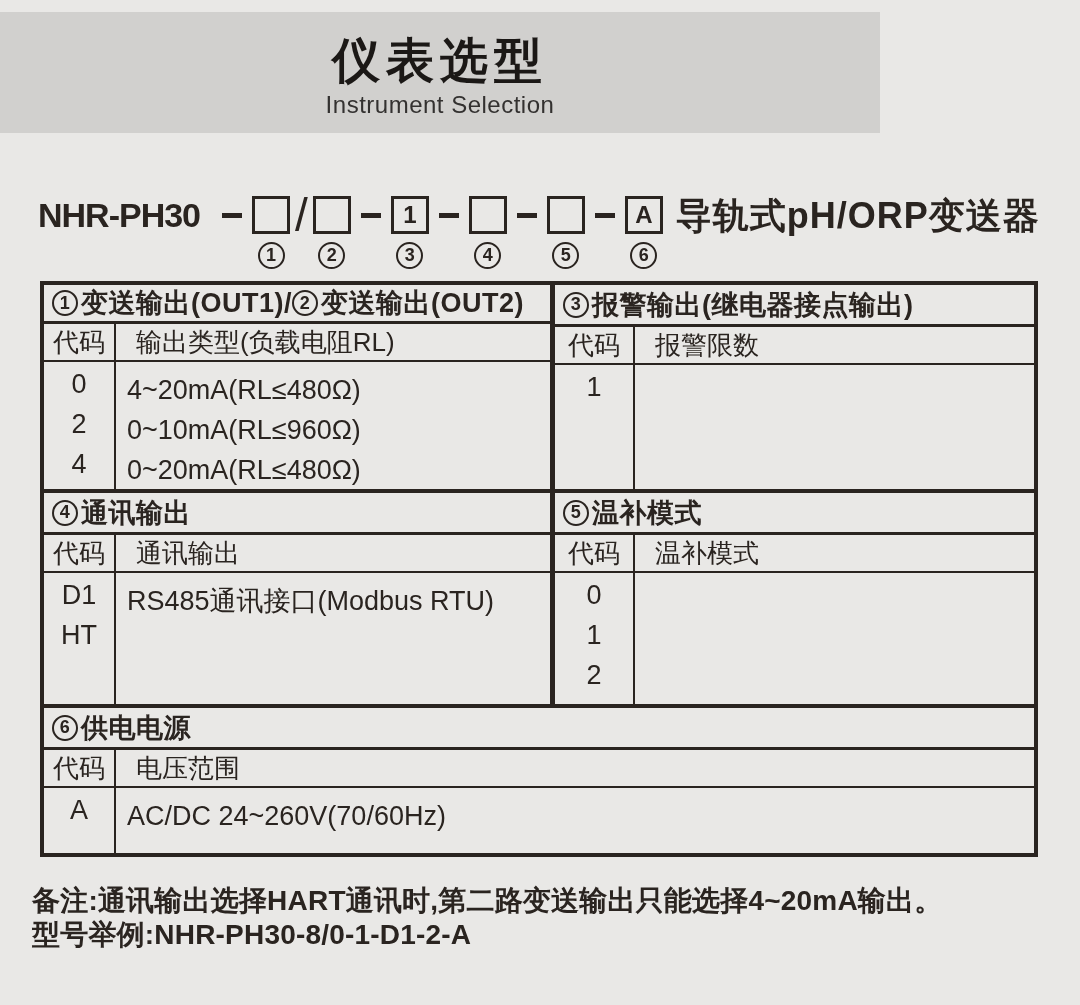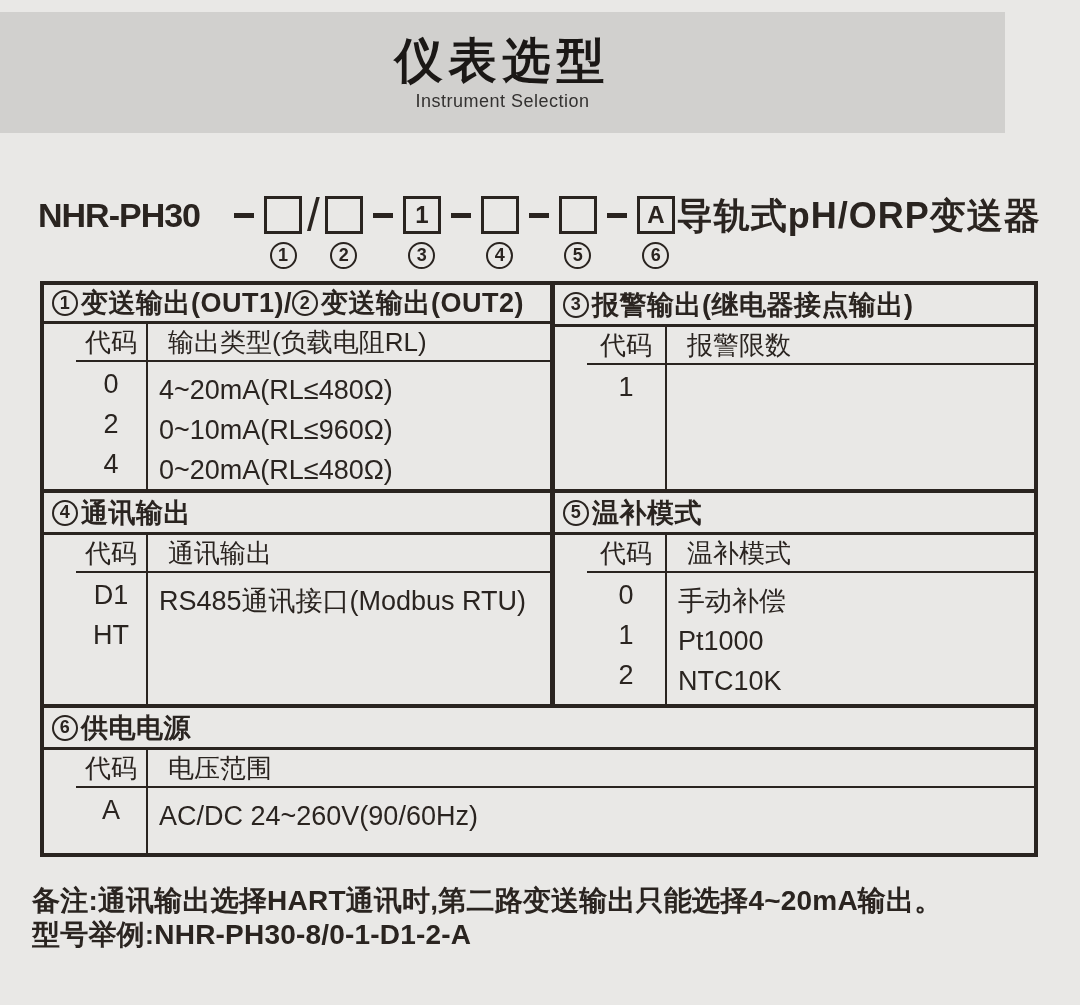--- a/index.html
+++ b/index.html
@@ -12,56 +12,56 @@
   body{
     background:var(--page-bg);
     color:var(--ink);
     font-family:"Liberation Sans","DejaVu Sans",sans-serif;
     position:relative;
     overflow:hidden;
   }
 
   
   .title-band{
-    position:absolute;top:12px;left:0;width:1005px;height:121px;
+    position:absolute;top:12px;left:0;width:880px;height:121px;
     background:var(--band-bg);text-align:center;
   }
   .page-title{
     padding-top:22px;font-size:48px;font-weight:700;letter-spacing:6px;
     color:#1b1816;line-height:54px;
   }
   .page-subtitle{
-    font-size:18px;font-weight:400;color:#333130;margin-top:3px;letter-spacing:0.5px;
+    font-size:24px;font-weight:400;color:#333130;margin-top:3px;letter-spacing:0.5px;
   }
 
   
   .model-line{
     position:absolute;top:196px;left:38px;width:1020px;height:76px;
     display:flex;align-items:flex-start;white-space:nowrap;
   }
   .model-prefix{
-    font-size:34px;font-weight:700;line-height:38px;letter-spacing:-1px;margin-right:24px;
+    font-size:34px;font-weight:700;line-height:38px;letter-spacing:-1px;margin-right:12px;
   }
   .sep{height:38px;display:flex;align-items:center;margin:0 10px;}
   .sep .bar{width:20px;height:5px;background:var(--ink);}
   .sep.slash{font-size:46px;font-weight:400;line-height:38px;margin:0 5px;}
   .slot{display:flex;flex-direction:column;align-items:center;}
   .slot .box{
     width:38px;height:38px;border:3px solid var(--ink);
     display:flex;align-items:center;justify-content:center;
     font-size:24px;font-weight:600;
   }
   .circ{
     width:27px;height:27px;border:2px solid var(--ink);border-radius:50%;
     display:inline-flex;align-items:center;justify-content:center;
     font-size:18px;font-weight:700;flex:none;
   }
   .slot .circ{margin-top:8px;}
   .model-suffix{
-    font-size:36px;font-weight:700;line-height:40px;margin-left:2px;letter-spacing:1px;
+    font-size:36px;font-weight:700;line-height:40px;margin-left:13px;letter-spacing:1px;
   }
 
   
   .spec-table{
     position:absolute;top:281px;left:40px;width:998px;height:576px;
     border:4px solid var(--ink);display:flex;flex-direction:column;
   }
   .hdiv{height:4px;background:var(--ink);flex:none;}
   .band{display:flex;flex:none;}
   .band.grow{flex:1;}
@@ -74,21 +74,20 @@
     height:42px;border-bottom:3px solid var(--ink);
     display:flex;align-items:center;padding-left:8px;
     font-size:27px;font-weight:700;letter-spacing:0.5px;
   }
   .sec-header .circ{margin-right:3px;width:26px;height:26px;font-size:18px;}
   .cols{
     flex:1;display:grid;
     grid-template-columns:var(--codew) 1fr;
     grid-template-rows:38px 1fr;
     font-size:27px;
-    margin-left:32px;
   }
   .cell-ch-code{
     border-right:2px solid var(--ink);border-bottom:2px solid var(--ink);
     display:flex;align-items:center;justify-content:center;font-size:26px;
   }
   .cell-ch-desc{
     border-bottom:2px solid var(--ink);
     display:flex;align-items:center;padding-left:20px;font-size:26px;
   }
   .stack-code{border-right:2px solid var(--ink);text-align:center;padding-top:2px;}
@@ -221,43 +220,38 @@
           <span>温补模式</span>
         </div>
         <div class="cols">
           <div class="cell-ch-code">代码</div>
           <div class="cell-ch-desc">温补模式</div>
           <div class="stack-code">
             <div>0</div>
             <div>1</div>
             <div>2</div>
           </div>
-          <div class="stack-desc">
-            <div>手动补偿</div>
-            <div>Pt1000</div>
-            <div>NTC10K</div>
-          </div>
         </div>
       </div>
     </div>
     <div class="hdiv"></div>
     <div class="band grow">
       <div class="half half-full">
         <div class="sec-header">
           <span class="circ">6</span>
           <span>供电电源</span>
         </div>
         <div class="cols">
           <div class="cell-ch-code">代码</div>
           <div class="cell-ch-desc">电压范围</div>
           <div class="stack-code">
             <div>A</div>
           </div>
           <div class="stack-desc">
-            <div>AC/DC 24~260V(90/60Hz)</div>
+            <div>AC/DC 24~260V(70/60Hz)</div>
           </div>
         </div>
       </div>
     </div>
   </div>
 
 <div class="notes">
   <div>备注:通讯输出选择HART通讯时,第二路变送输出只能选择4~20mA输出。</div>
   <div>型号举例:NHR-PH30-8/0-1-D1-2-A</div>
 </div>

